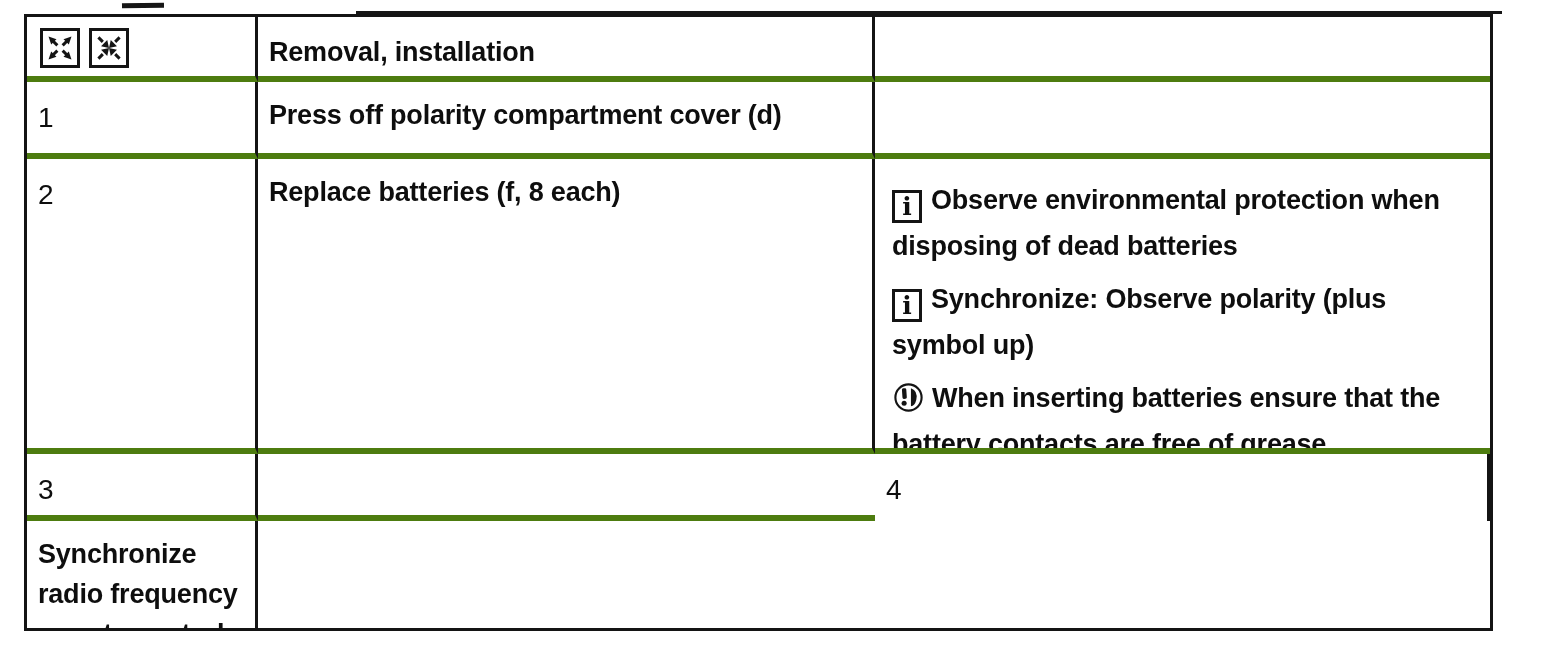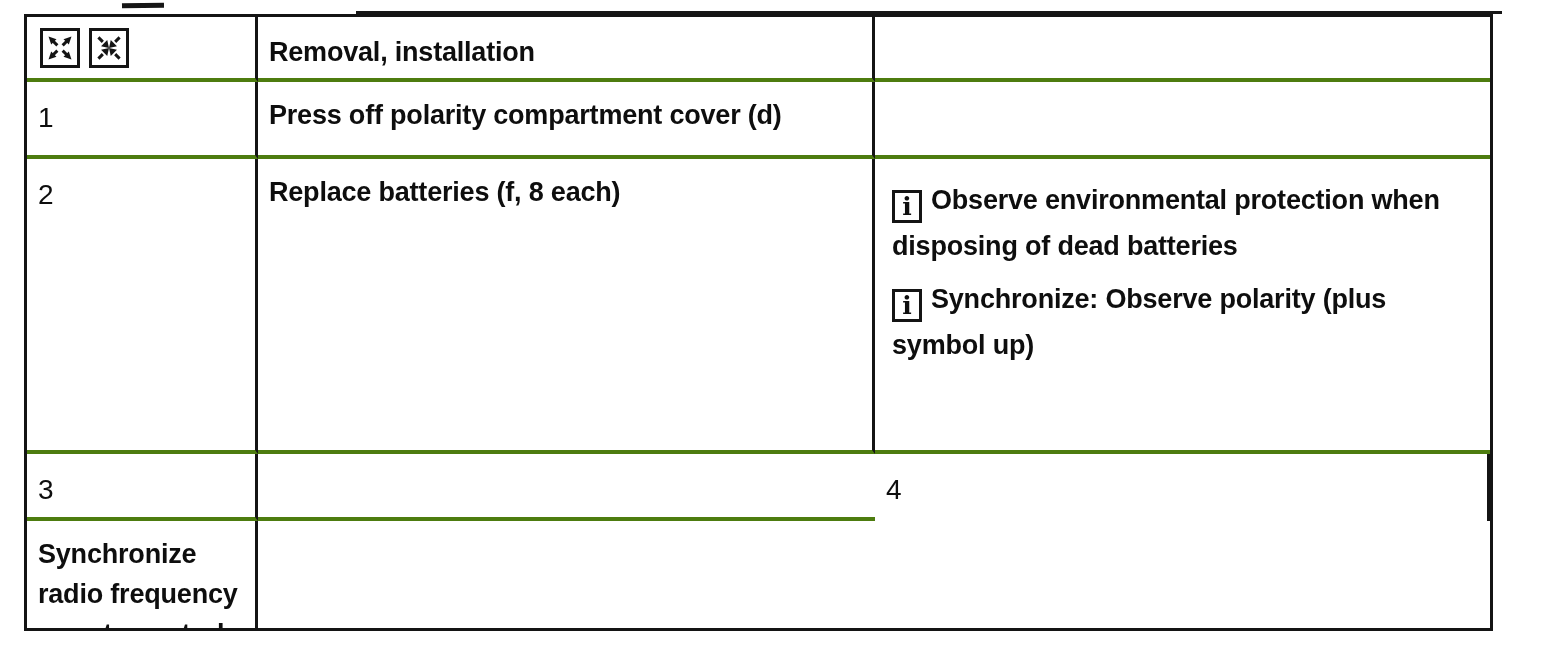--- a/index.html
+++ b/index.html
@@ -12,21 +12,21 @@
   .doc-table{
     position:absolute;left:24px;top:14px;
     display:grid;
     grid-template-columns:231px 617px 615px;
     grid-template-rows:65px 77px 295px 67px 107px;
     border:3px solid #141414;
     background:#fff;
   }
   .cell{
     border-right:3px solid #141414;
-    border-bottom:4px solid #4d7c0f;
+    border-bottom:6px solid #4d7c0f;
     padding:13px 12px 0 11px;
     font-size:27px;font-weight:600;line-height:40px;
     letter-spacing:-0.2px;
     overflow:hidden;
   }
   .cell.last-col{border-right:none;}
   .cell.last-row{border-bottom:none;}
   .step-cell{font-size:28px;font-weight:500;padding-top:16px;}
   .header-title{font-weight:700;padding-top:15px;}
   .icon-row{display:flex;gap:9px;padding-top:11px;padding-left:13px;}
@@ -92,20 +92,26 @@
 
   <div class="cell step-cell">1</div>
   <div class="cell">Press off polarity compartment cover (d)</div>
   <div class="cell last-col"></div>
 
   <div class="cell step-cell">2</div>
   <div class="cell">Replace batteries (f, 8 each)</div>
   <div class="cell last-col notes-cell">
     <p class="note"><span class="info-icon">i</span><span class="b"></span><span>Observe environmental protection when disposing of dead batteries</span></p>
     <p class="note"><span class="info-icon">i</span><span class="b">Synchronize:</span><span> Observe polarity (plus symbol up)</span></p>
+    <p class="note"><svg class="caution-icon" width="33" height="33" viewBox="0 0 34 34">
+          <circle cx="17" cy="17" r="13.5" fill="none" stroke="#141414" stroke-width="2.2"></circle>
+          <rect x="10.5" y="7.5" width="4.5" height="11" rx="1.5" fill="#141414" transform="rotate(-4 12 13)"></rect>
+          <circle cx="12.5" cy="23" r="2.6" fill="#141414"></circle>
+          <path d="M19.5 7.5 q7.5 2.5 5.5 12 q-1.5 6 -5.5 6.5 z" fill="#141414"></path>
+        </svg><span class="b"></span><span>When inserting batteries ensure that the battery contacts are free of grease.</span></p>
   </div>
 
   <div class="cell step-cell">3</div>
   <div class="cell last-col"></div>
 
   <div class="cell step-cell last-row">4</div>
   <div class="cell last-row">Synchronize radio frequency remote control cover</div>
   <div class="cell last-col last-row"></div>
 
 </div>

